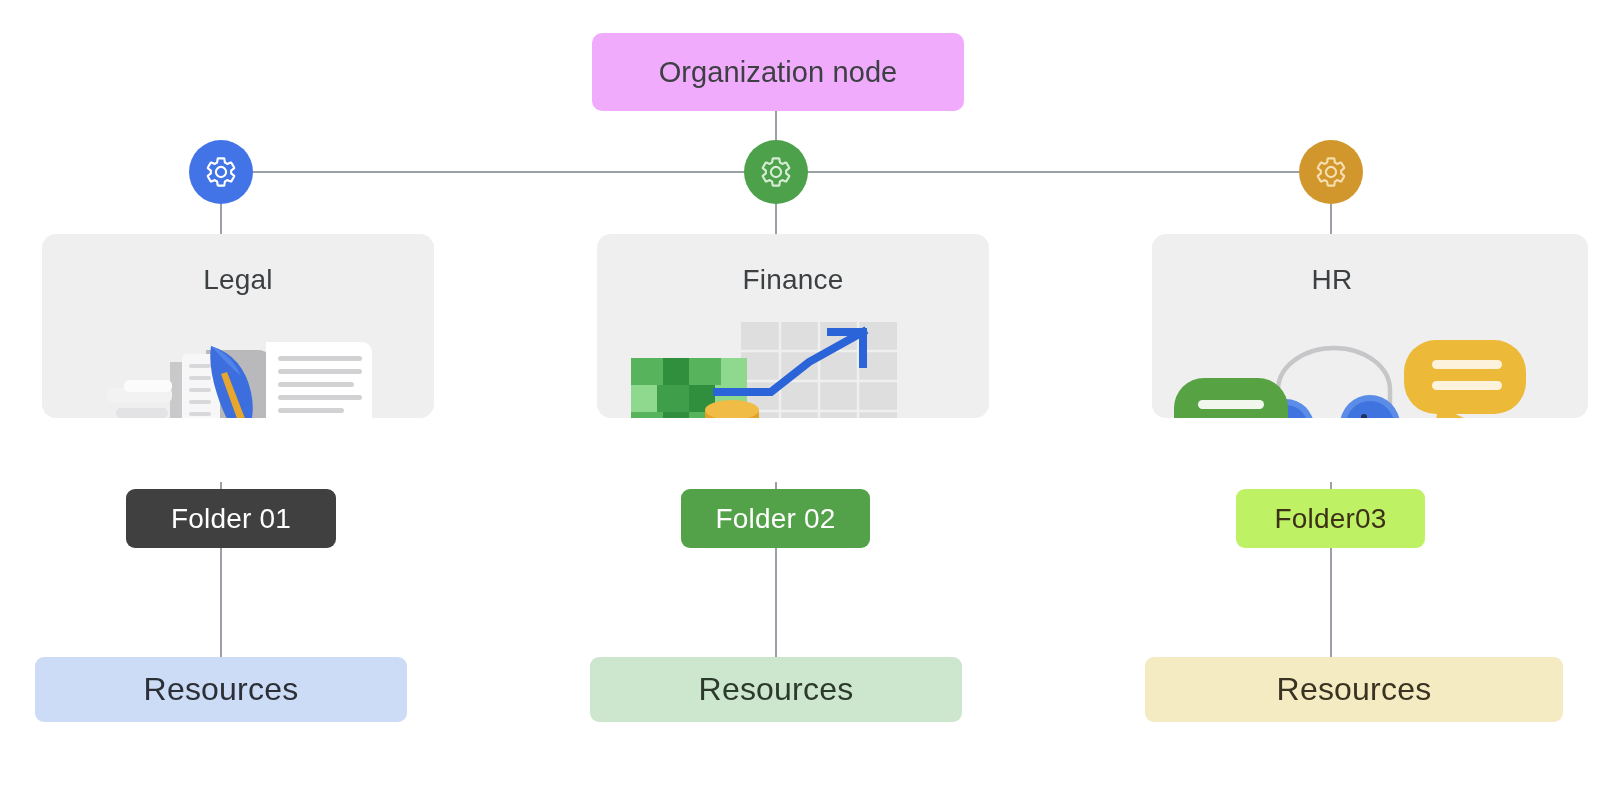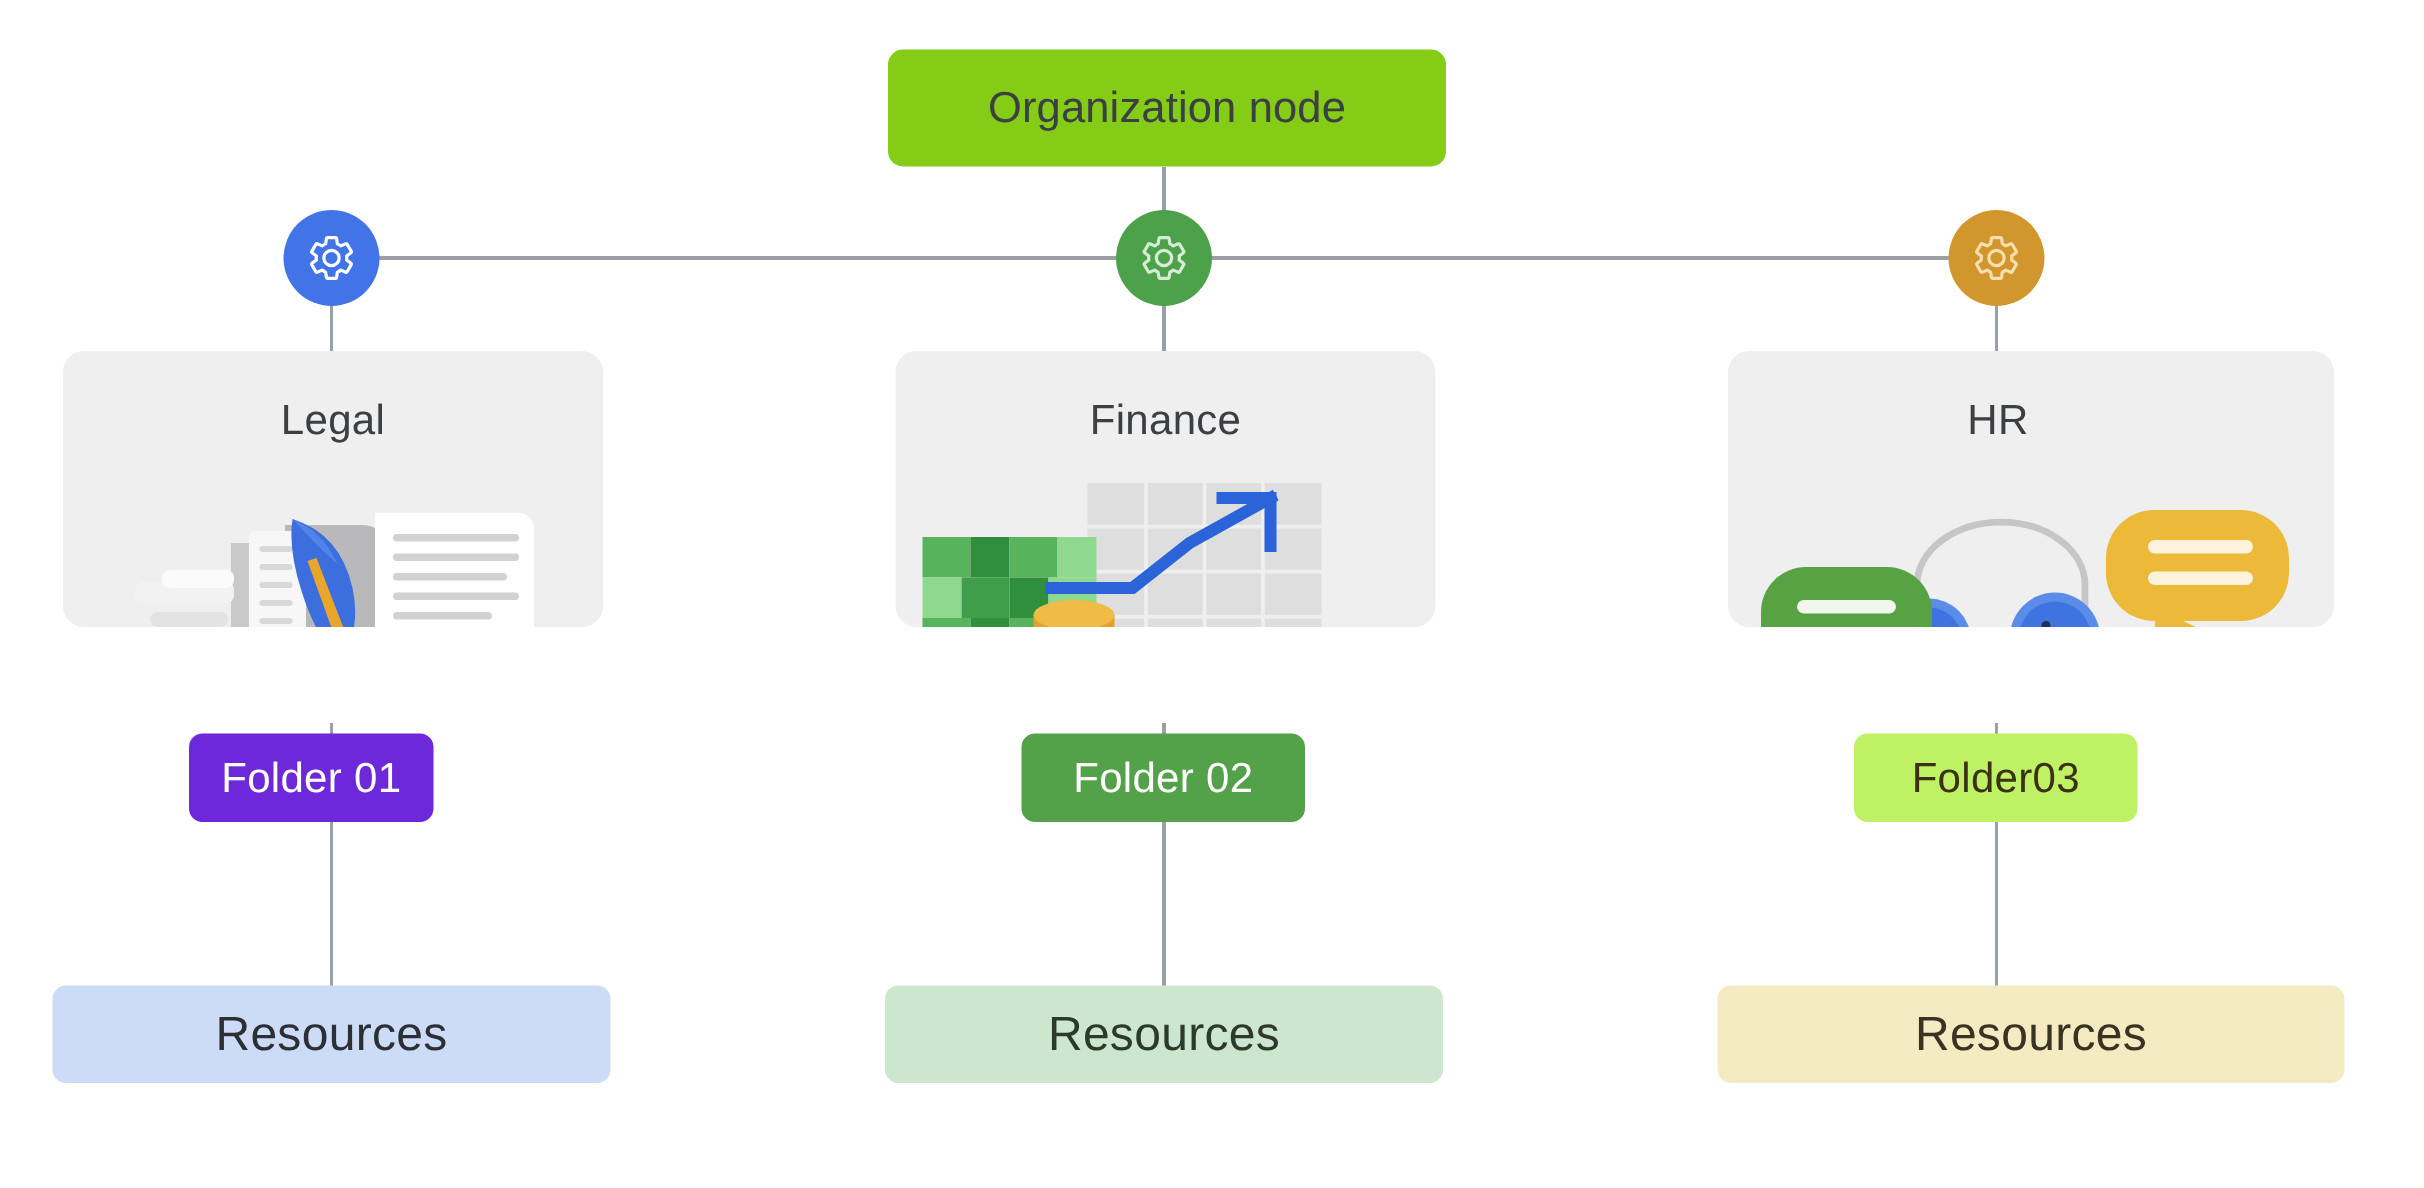--- a/index.html
+++ b/index.html
@@ -29,21 +29,21 @@
     pointer-events: none;
   }
 
   
   .org-node {
     position: absolute;
     left: 592px;
     top: 33px;
     width: 372px;
     height: 78px;
-    background: #84cc16;
+    background: #f0abfc;
     border-radius: 10px;
     display: flex;
     align-items: center;
     justify-content: center;
     color: #3c4043;
     font-size: 29px;
     letter-spacing: 0.1px;
   }
 
   
@@ -63,20 +63,21 @@
   .gear-hr      { left: 1299px; background: #d1962c; }
 
   
   .dept-card {
     position: absolute;
     top: 234px;
     height: 184px;
     background: #efeff0;
     border-radius: 14px;
     overflow: hidden;
+    padding-left: 32px;
   }
   .card-legal   { left: 42px;   width: 360px; }
   .card-finance { left: 597px;  width: 360px; }
   .card-hr      { left: 1152px; width: 404px; }
 
   .dept-title {
     position: absolute;
     top: 30px;
     left: 0;
     width: 100%;
@@ -101,21 +102,21 @@
     position: absolute;
     top: 489px;
     height: 59px;
     border-radius: 9px;
     display: flex;
     align-items: center;
     justify-content: center;
     font-size: 28px;
     letter-spacing: 0.2px;
   }
-  .folder-legal   { left: 126px;  width: 163px; background: #6d28d9; color: #ffffff; }
+  .folder-legal   { left: 126px;  width: 210px; background: #404040; color: #ffffff; }
   .folder-finance { left: 681px;  width: 189px; background: #53a148; color: #ffffff; text-align: center; }
   .folder-hr      { left: 1236px; width: 189px; background: #bef264; color: #3c3117; }
 
   
   .resources-box {
     position: absolute;
     top: 657px;
     height: 65px;
     border-radius: 9px;
     display: flex;

